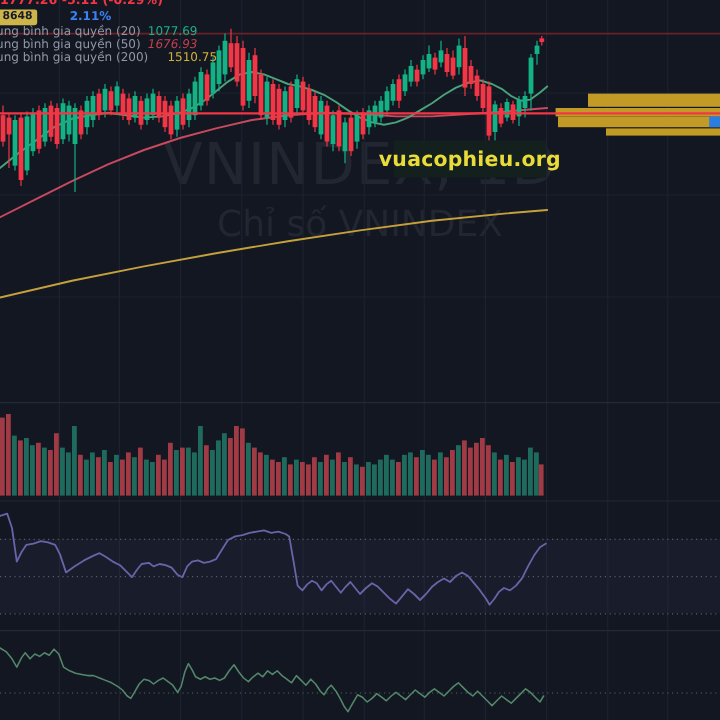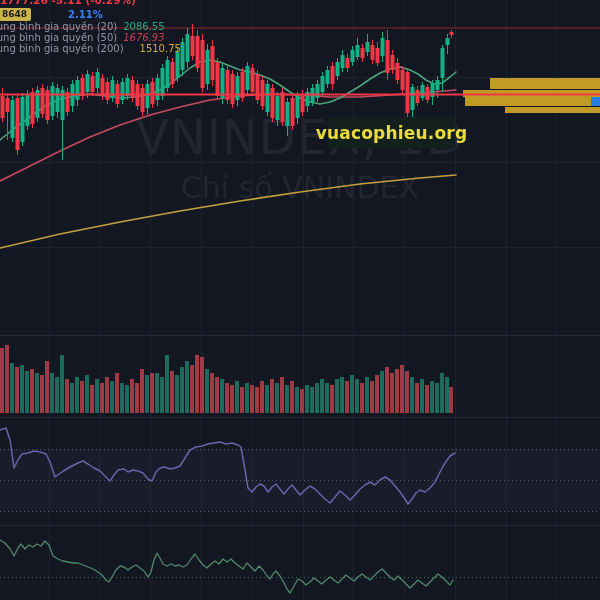--- a/index.html
+++ b/index.html
@@ -14,21 +14,21 @@
   
   .sitebadge{position:absolute;left:328px;top:117px;width:127px;height:31px;
              background:#13201e;color:#e9dc3a;font-size:17px;font-weight:700;
              display:flex;align-items:center;justify-content:center;letter-spacing:.2px;}
   
   .legend{position:absolute;left:0;top:0;font-size:10px;line-height:11px;color:#9097a5;}
   .lg-row1{position:absolute;left:0;top:-5px;white-space:nowrap;font-weight:700;font-size:10.5px;}
   .lg-row2{position:absolute;left:0;top:8px;white-space:nowrap;display:flex;align-items:center;gap:20px;}
   .ybadge{background:#cdb54b;color:#161b26;font-size:9px;font-weight:700;
           padding:1px 4px 1px 12px;margin-left:-10px;border-radius:2px;}
-  .bluev{color:#3b82f6;font-size:10px;font-weight:700;margin-left:17px;text-align:center;}
+  .bluev{color:#3b82f6;font-size:10px;font-weight:700;margin-left:7px;text-align:center;}
   .ma-row{position:absolute;white-space:nowrap;left:-12px;}
   .ma-row .ma-val{font-weight:400;margin-left:6px;}
   .r3{top:21px}.r4{top:32px}.r5{top:43px}
 </style>
 </head>
 <body>
 
 <div class="stage">
 
   <div class="watermark">
@@ -348,21 +348,21 @@
 
   <div class="sitebadge">vuacophieu.org</div>
 
   <div class="legend">
     <div class="lg-row1" id="price-row" style="color: rgb(242, 54, 69);">1777.26 -5.11 (-0.29%)</div>
     <div class="lg-row2">
       <span class="ybadge">8648</span>
       <span class="bluev">2.11%</span>
     </div>
     <div class="ma-row r3">
-      <span>Trung bình gia quyền (20)</span><span class="ma-val" style="color: rgb(31, 174, 134);">2086.55</span>
+      <span>Trung bình gia quyền (20)</span><span class="ma-val" style="color: rgb(31, 174, 134);">1077.69</span>
     </div>
     <div class="ma-row r4">
       <span>Trung bình gia quyền (50)</span><span class="ma-val" style="color: rgb(192, 65, 77); font-style: italic;">1676.93</span>
     </div>
     <div class="ma-row r5">
       <span>Trung bình gia quyền (200)</span><span class="ma-val" style="color: rgb(209, 175, 62); margin-left: 16px;">1510.75</span>
     </div>
   </div>
 
 </div>

